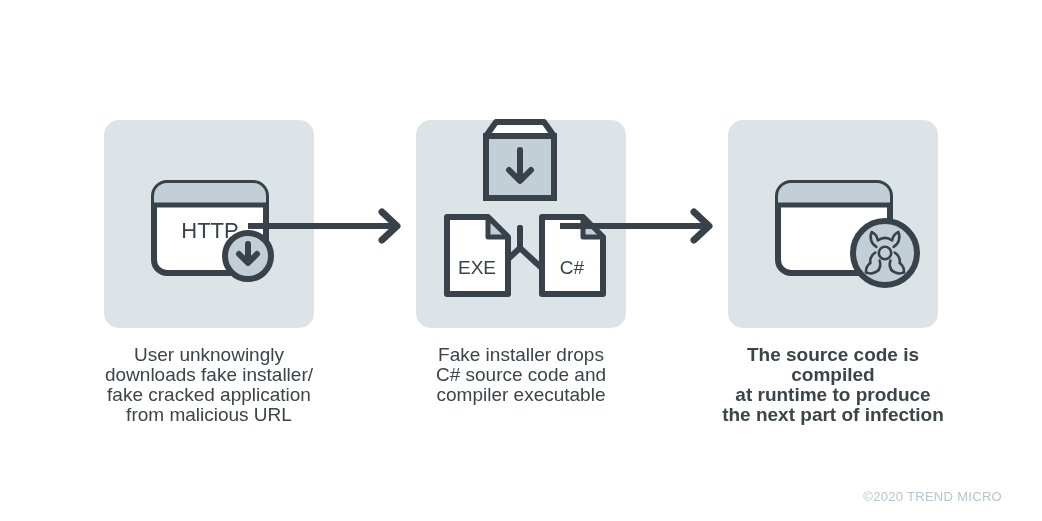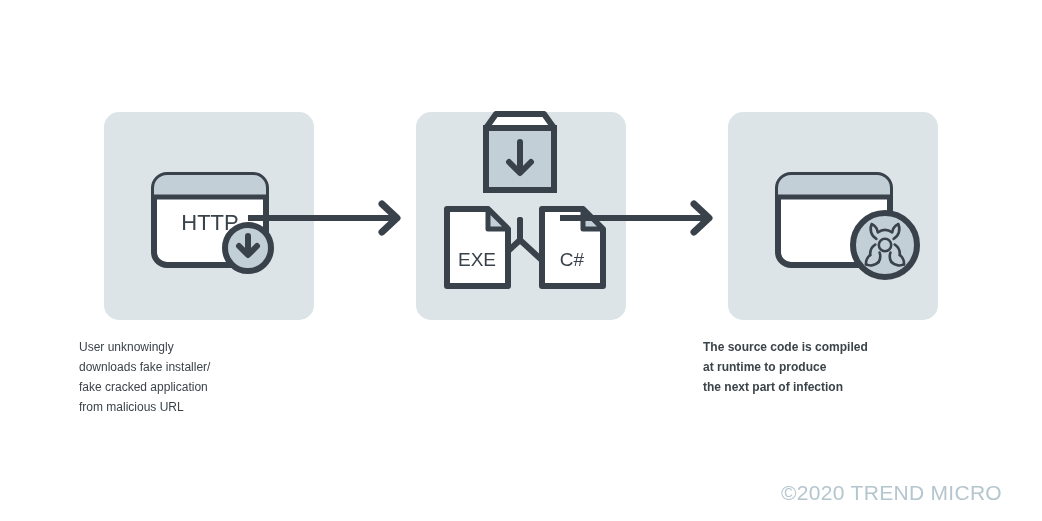--- a/index.html
+++ b/index.html
@@ -10,21 +10,21 @@
     width: 1042px;
     height: 521px;
     background: #ffffff;
     font-family: "Liberation Sans", sans-serif;
     overflow: hidden;
     position: relative;
   }
   #stage {
     position: absolute;
     left: 0;
-    top: 8px;
+    top: 16px;
     width: 1042px;
     height: 370px;
   }
   .panel {
     position: absolute;
     width: 210px;
     height: 208px;
     border-radius: 15px;
     background: #dde4e7;
   }
@@ -43,34 +43,35 @@
   .arrow-svg {
     position: absolute;
     overflow: visible;
   }
   #arrow-1 { left: 248px; top: 190px; width: 156px; height: 40px; }
   #arrow-2 { left: 560px; top: 190px; width: 156px; height: 40px; }
 
   .caption {
     position: absolute;
     width: 260px;
-    font-size: 12px;
+    text-align: center;
+    font-size: 19px;
     line-height: 20px;
     color: #3b4449;
     white-space: pre-line;
   }
   #caption-1 { left: 79px;  top: 329px; }
   #caption-2 { left: 391px; top: 329px; }
   #caption-3 { left: 703px; top: 329px; font-weight: bold; }
 
   #copyright {
     position: absolute;
     right: 40px;
     top: 473px;
-    font-size: 21px;
+    font-size: 13px;
     letter-spacing: 0.3px;
     color: #b4c6ce;
   }
 </style>
 </head>
 <body>
 
 <div id="stage">
 
   <div class="panel" id="panel-1"></div>
@@ -155,19 +156,22 @@
 
   <svg class="arrow-svg" id="arrow-2" viewBox="0 0 156 40">
     <path d="M0 20 H146" stroke="#39424a" stroke-width="6" fill="none"></path>
     <path d="M134 6 L149 20 L134 34" stroke="#39424a" stroke-width="7" fill="none" stroke-linecap="round" stroke-linejoin="round"></path>
   </svg>
 
   <div class="caption" id="caption-1">User unknowingly
 downloads fake installer/
 fake cracked application
 from malicious URL</div>
+  <div class="caption" id="caption-2">Fake installer drops
+C# source code and
+compiler executable</div>
   <div class="caption" id="caption-3">The source code is compiled
 at runtime to produce
 the next part of infection</div>
 
   <div id="copyright">©2020 TREND MICRO</div>
 
 </div>
 
 </body></html>

